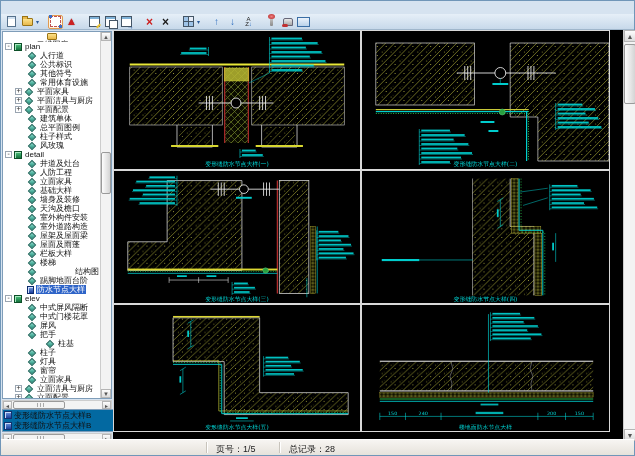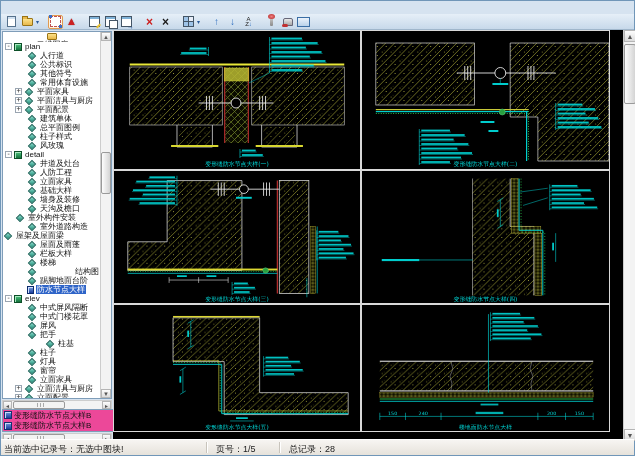--- a/index.html
+++ b/index.html
@@ -86,21 +86,21 @@
   .vthumb{position:absolute;left:0;right:0;background:linear-gradient(90deg,#fdfdfd,#d4d4d4);
     border:1px solid #9a9a9a;border-radius:2px;box-sizing:border-box;}
   .hscroll{position:absolute;left:1px;width:110px;height:10px;background:#f3f3f3;border:1px solid #cdcdcd;box-sizing:border-box;}
   .hscroll .arr{position:absolute;top:0;width:9px;height:8px;font-size:5px;line-height:8px;text-align:center;
     color:#555;background:linear-gradient(#fdfdfd,#dcdcdc);border:1px solid #b5b5b5;box-sizing:border-box;}
   .hscroll .arr.rt{right:0;}
   .hthumb{position:absolute;left:10px;top:0;width:52px;height:8px;background:linear-gradient(#fdfdfd,#d4d4d4);
     border:1px solid #9a9a9a;border-radius:2px;box-sizing:border-box;
     background-image:repeating-linear-gradient(90deg,transparent 0 2px,#aaa 2px 3px);background-size:9px 4px;
     background-position:center;background-repeat:no-repeat;}
-  .listbox{position:absolute;left:1px;top:408px;width:125px;height:23px;background:#ec4899;
+  .listbox{position:absolute;left:1px;top:408px;width:125px;height:23px;background:#0369a1;
     border:1px solid #7f9db9;box-sizing:border-box;overflow:hidden;}
   .lrow{height:10.5px;display:flex;align-items:center;font-size:8px;color:#111;white-space:nowrap;overflow:hidden;}
   .i-lb{width:8px;height:8px;background:linear-gradient(#6f98e0,#1c3f9a);border:1px solid #12306e;
     flex:none;margin:0 2px 0 1px;box-sizing:border-box;box-shadow:inset 1px 1px 0 #c8daf8;}
   .lbscroll{position:absolute;right:0;top:0;bottom:0;width:10px;background:#f3f3f3;border-left:1px solid #cdcdcd;box-sizing:border-box;}
   .lbscroll .arr{height:10px;font-size:6px;line-height:10px;text-align:center;color:#555;
     background:linear-gradient(#fdfdfd,#dcdcdc);border:1px solid #b5b5b5;box-sizing:border-box;}
   
   .main{position:absolute;left:112px;top:29px;width:510px;height:411px;background:#000;}
   .grid{position:absolute;left:0;top:0;width:497px;display:grid;
@@ -265,29 +265,29 @@
           <span class="tlabel">基础大样</span>
         </div>
         <div class="trow" style="padding-left: 24px;">
           <span class="i-leaf"></span>
           <span class="tlabel">墙身及装修</span>
         </div>
         <div class="trow" style="padding-left: 24px;">
           <span class="i-leaf"></span>
           <span class="tlabel">天沟及檐口</span>
         </div>
-        <div class="trow" style="padding-left: 12px;">
+        <div class="trow" style="padding-left: 24px;">
           <span class="i-leaf"></span>
           <span class="tlabel">室外构件安装</span>
         </div>
         <div class="trow" style="padding-left: 24px;">
           <span class="i-leaf"></span>
           <span class="tlabel">室外道路构造</span>
         </div>
-        <div class="trow" style="">
+        <div class="trow" style="padding-left: 24px;">
           <span class="i-leaf"></span>
           <span class="tlabel">屋架及屋面梁</span>
         </div>
         <div class="trow" style="padding-left: 24px;">
           <span class="i-leaf"></span>
           <span class="tlabel">屋面及雨蓬</span>
         </div>
         <div class="trow" style="padding-left: 24px;">
           <span class="i-leaf"></span>
           <span class="tlabel">栏板大样</span>
@@ -742,20 +742,19 @@
 
     </div>
     <div class="mainscroll">
       <div class="arr">▲</div>
       <div class="vthumb"></div>
       <div class="arr dn">▼</div>
     </div>
   </div>
 
   <div class="statusbar">
-    <span style="left:3px;">当前选中记录号：无选中图块!</span>
     <div class="st-sep" style="left:205px;"></div>
     <span style="left:215px;">页号：1/5</span>
     <div class="st-sep" style="left:278px;"></div>
     <span style="left:288px;">总记录：28</span>
   </div>
 
 </div>
 
 </body></html>

